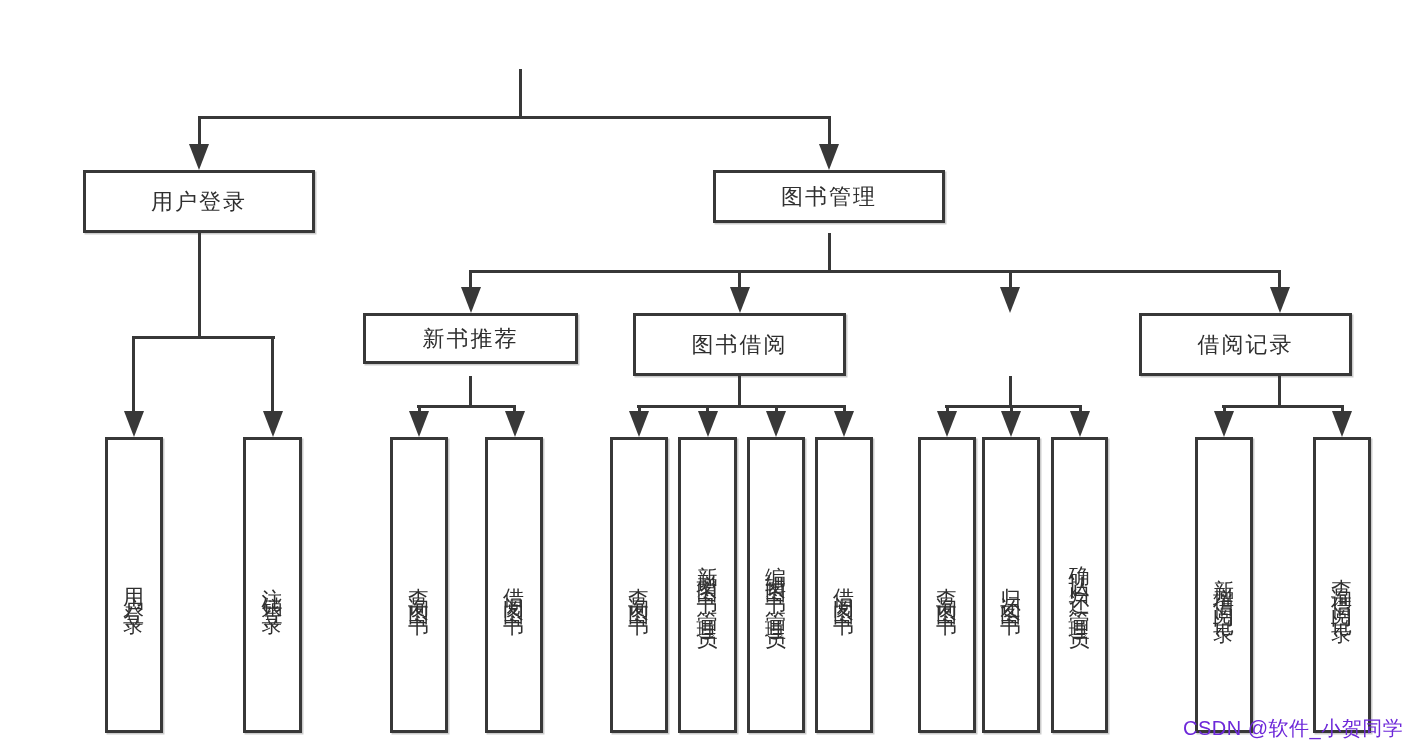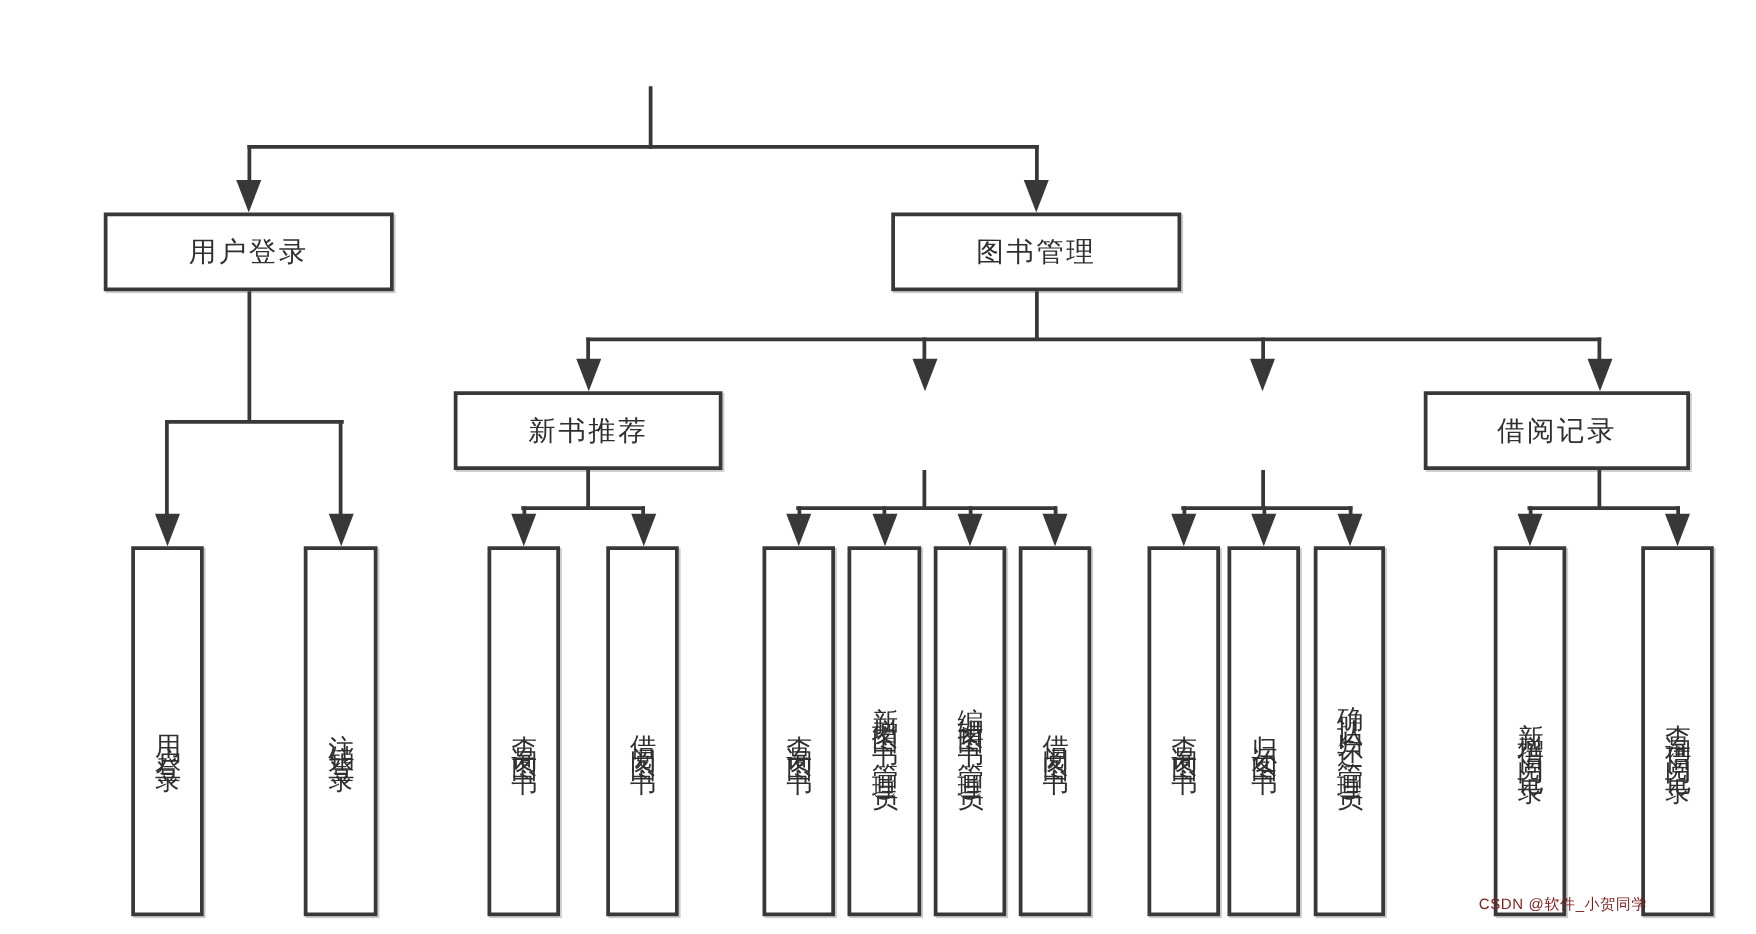--- a/index.html
+++ b/index.html
@@ -23,58 +23,59 @@
   
   .hl { position:absolute; height:3px; background:#383838; }
   .vl { position:absolute; width:3px; background:#383838; }
   .ar {
     position:absolute; width:0; height:0;
     border-left:10px solid transparent; border-right:10px solid transparent;
     border-top:26px solid #383838;
   }
   .watermark {
     position:absolute; left:1183px; top:715px; width:212px;
-    font-size:12px; color:#7f1d1d; letter-spacing:0.5px; white-space:nowrap;
+    font-size:20px; color:#6d28d9; letter-spacing:0.5px; white-space:nowrap;
   }
 </style>
 </head>
 <body>
 
 <div class="canvas">
 
 
   <div class="vl" style="left:519px; top:69px; height:50px;"></div>
   <div class="hl" style="left:198px; top:116px; width:633px;"></div>
   <div class="vl" style="left:198px; top:116px; height:32px;"></div>
   <div class="ar" style="left:189px; top:144px;"></div>
   <div class="vl" style="left:828px; top:116px; height:32px;"></div>
   <div class="ar" style="left:819px; top:144px;"></div>
 
   <div class="node" style="left:83px; top:170px; width:232px; height:63px;">用户登录</div>
-  <div class="node" style="left:713px; top:170px; width:232px; height:63px;">图书管理</div>
+  <div class="node" style="left:713px; top:170px; width:232px; height:53px;">图书管理</div>
 
   <div class="vl" style="left:198px; top:233px; height:105px;"></div>
   <div class="hl" style="left:132px; top:336px; width:143px;"></div>
   <div class="vl" style="left:132px; top:336px; height:78px;"></div>
   <div class="ar" style="left:124px; top:411px;"></div>
   <div class="vl" style="left:271px; top:336px; height:78px;"></div>
   <div class="ar" style="left:263px; top:411px;"></div>
 
   <div class="vl" style="left:828px; top:233px; height:39px;"></div>
   <div class="hl" style="left:469px; top:270px; width:812px;"></div>
   <div class="vl" style="left:469px; top:270px; height:22px;"></div>
   <div class="ar" style="left:461px; top:287px;"></div>
   <div class="vl" style="left:738px; top:270px; height:22px;"></div>
   <div class="ar" style="left:730px; top:287px;"></div>
   <div class="vl" style="left:1009px; top:270px; height:22px;"></div>
   <div class="ar" style="left:1000px; top:287px;"></div>
   <div class="vl" style="left:1278px; top:270px; height:22px;"></div>
   <div class="ar" style="left:1270px; top:287px;"></div>
 
-  <div class="node" style="left:363px; top:313px; width:215px; height:63px;">新书推荐</div>
+  <div class="node" style="left:363px; top:313px; width:215px; height:51px;">新书推荐</div>
+  <div class="node" style="left:633px; top:313px; width:213px; height:63px;">图书借阅</div>
   <div class="node" style="left:1139px; top:313px; width:213px; height:63px;">借阅记录</div>
 
   <div class="vl" style="left:469px; top:376px; height:31px;"></div>
   <div class="hl" style="left:417px; top:405px; width:99px;"></div>
   <div class="vl" style="left:418px; top:405px; height:9px;"></div>
   <div class="ar" style="left:409px; top:411px;"></div>
   <div class="vl" style="left:513px; top:405px; height:9px;"></div>
   <div class="ar" style="left:505px; top:411px;"></div>
 
   <div class="vl" style="left:738px; top:376px; height:31px;"></div>

